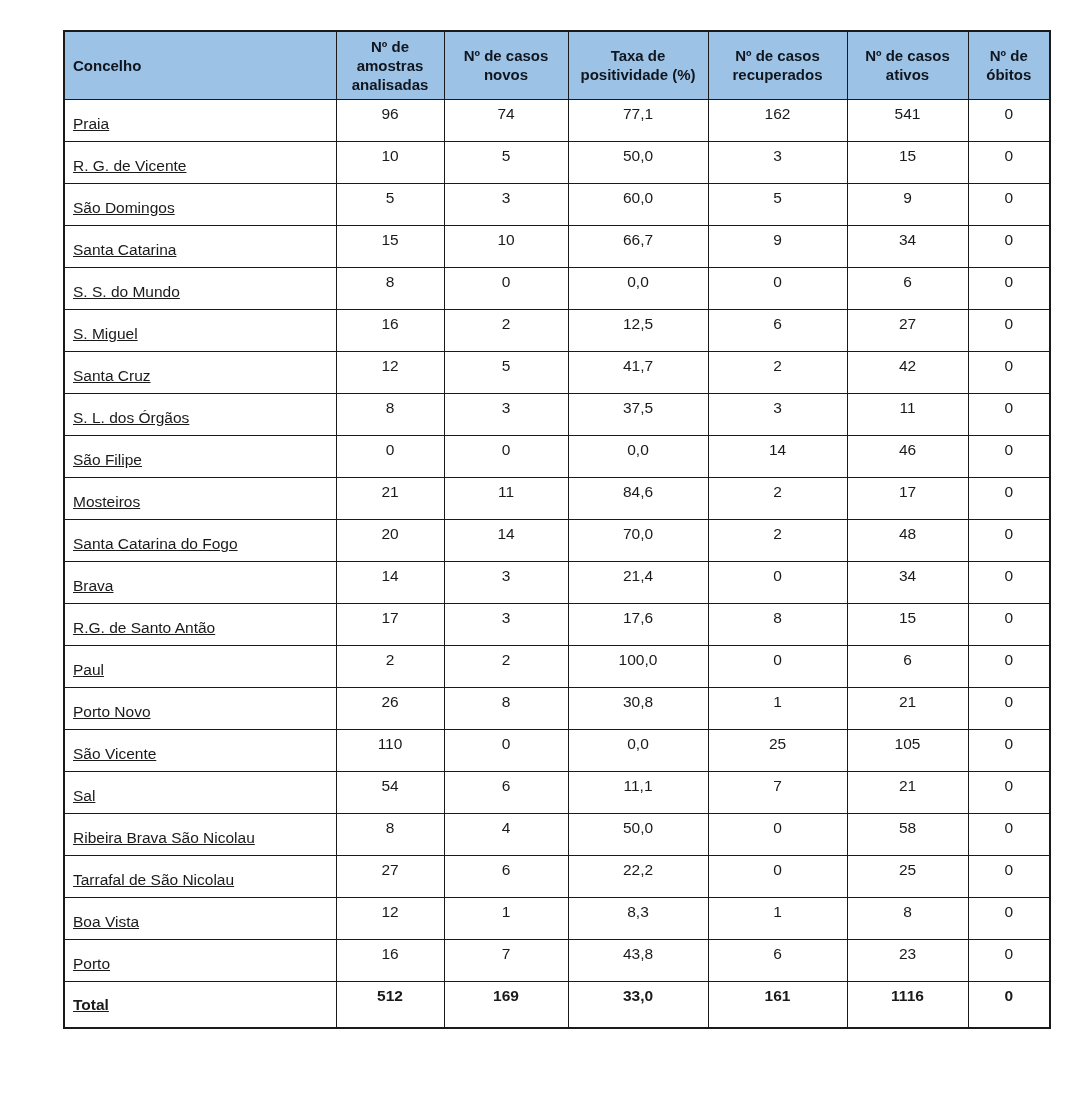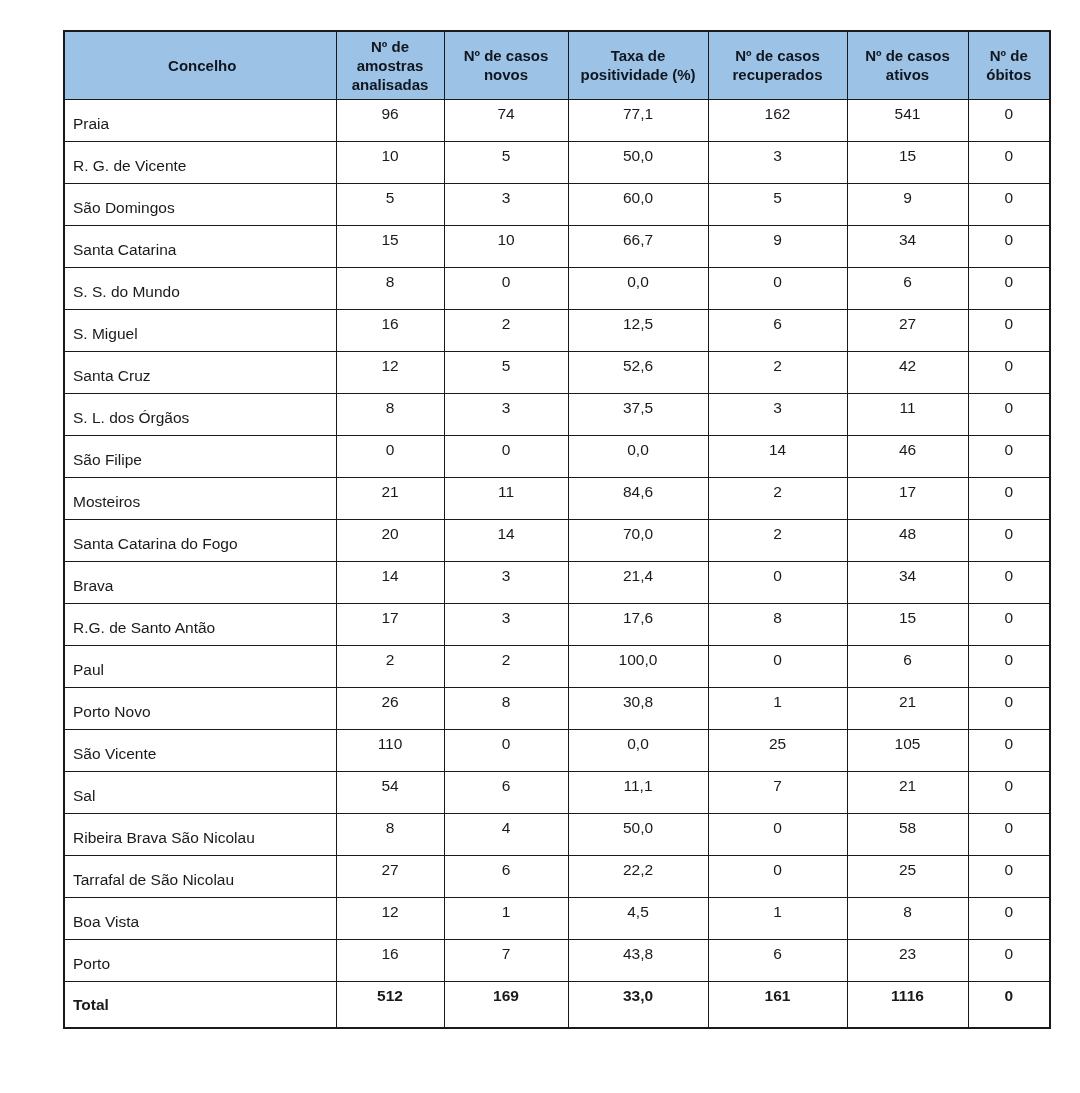--- a/index.html
+++ b/index.html
@@ -36,36 +36,37 @@
     background: #9CC2E5;
     color: #10161f;
     font-weight: bold;
     font-size: 15px;
     line-height: 1.27;
     text-align: center;
     vertical-align: middle;
     padding: 2px 4px;
   }
   .covid-table th.col-name {
-    text-align: center;
+    text-align: left;
     padding-left: 8px;
     margin-left: 8px;
   }
   .covid-table tbody tr {
     height: 42px;
   }
   .covid-table td {
     color: #1a1a1a;
     font-size: 15.5px;
     background: #ffffff;
   }
   .covid-table td.name {
     text-align: left;
     vertical-align: middle;
     padding: 10px 6px 2px 8px;
+    text-decoration: underline;
   }
   .covid-table td.num {
     text-align: center;
     vertical-align: top;
     padding-top: 5px;
   }
   .covid-table tr.total-row {
     height: 47px;
   }
   .covid-table tr.total-row td {
@@ -152,21 +153,21 @@
           <td class="num">2</td>
           <td class="num">12,5</td>
           <td class="num">6</td>
           <td class="num">27</td>
           <td class="num">0</td>
         </tr>
         <tr>
           <td class="name">Santa Cruz</td>
           <td class="num">12</td>
           <td class="num">5</td>
-          <td class="num">52,6</td>
+          <td class="num">41,7</td>
           <td class="num">2</td>
           <td class="num">42</td>
           <td class="num">0</td>
         </tr>
         <tr>
           <td class="name">S. L. dos Órgãos</td>
           <td class="num">8</td>
           <td class="num">3</td>
           <td class="num">37,5</td>
           <td class="num">3</td>
@@ -269,21 +270,21 @@
           <td class="num">6</td>
           <td class="num">22,2</td>
           <td class="num">0</td>
           <td class="num">25</td>
           <td class="num">0</td>
         </tr>
         <tr>
           <td class="name">Boa Vista</td>
           <td class="num">12</td>
           <td class="num">1</td>
-          <td class="num">4,5</td>
+          <td class="num">8,3</td>
           <td class="num">1</td>
           <td class="num">8</td>
           <td class="num">0</td>
         </tr>
         <tr>
           <td class="name">Porto</td>
           <td class="num">16</td>
           <td class="num">7</td>
           <td class="num">43,8</td>
           <td class="num">6</td>

